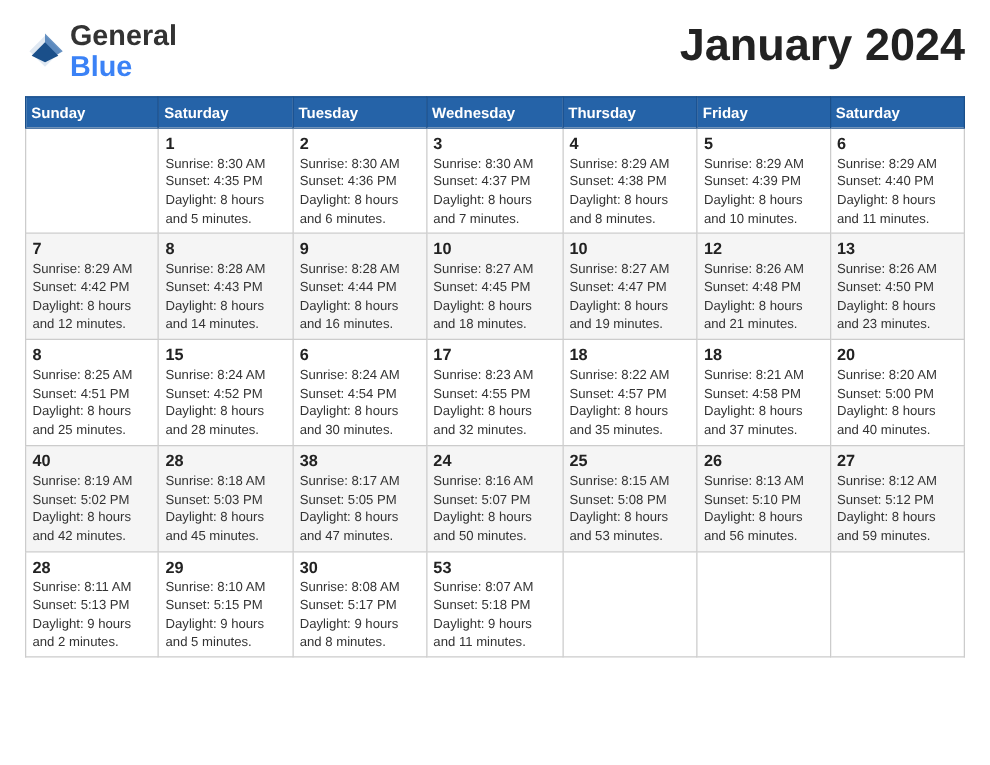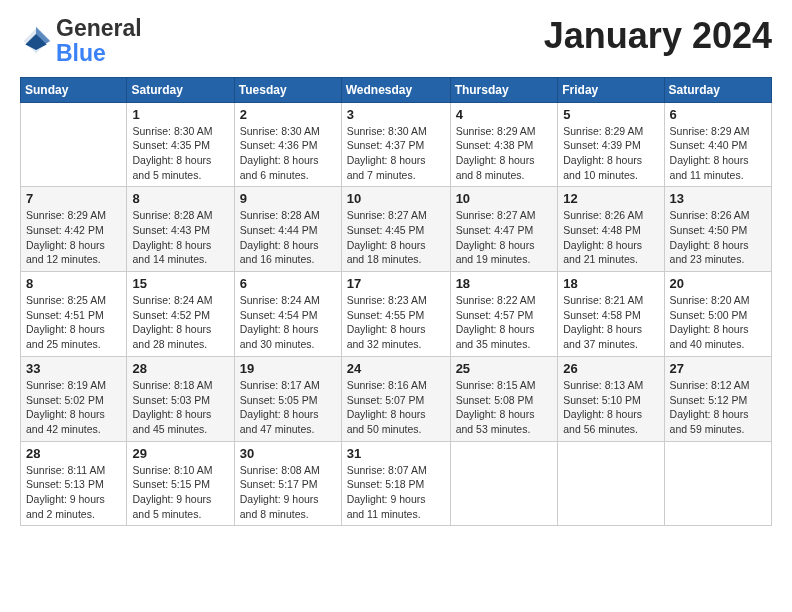--- a/index.html
+++ b/index.html
@@ -211,29 +211,29 @@
             <span class="day-num">18</span>
             <div class="day-info">Sunrise: 8:21 AM<br>Sunset: 4:58 PM<br>Daylight: 8 hours and 37 minutes.</div>
           </td>
           <td>
             <span class="day-num">20</span>
             <div class="day-info">Sunrise: 8:20 AM<br>Sunset: 5:00 PM<br>Daylight: 8 hours and 40 minutes.</div>
           </td>
         </tr>
         <tr class="row-even">
           <td>
-            <span class="day-num">33</span>
+            <span class="day-num">40</span>
             <div class="day-info">Sunrise: 8:19 AM<br>Sunset: 5:02 PM<br>Daylight: 8 hours and 42 minutes.</div>
           </td>
           <td>
             <span class="day-num">28</span>
             <div class="day-info">Sunrise: 8:18 AM<br>Sunset: 5:03 PM<br>Daylight: 8 hours and 45 minutes.</div>
           </td>
           <td>
-            <span class="day-num">19</span>
+            <span class="day-num">38</span>
             <div class="day-info">Sunrise: 8:17 AM<br>Sunset: 5:05 PM<br>Daylight: 8 hours and 47 minutes.</div>
           </td>
           <td>
             <span class="day-num">24</span>
             <div class="day-info">Sunrise: 8:16 AM<br>Sunset: 5:07 PM<br>Daylight: 8 hours and 50 minutes.</div>
           </td>
           <td>
             <span class="day-num">25</span>
             <div class="day-info">Sunrise: 8:15 AM<br>Sunset: 5:08 PM<br>Daylight: 8 hours and 53 minutes.</div>
           </td>
@@ -253,21 +253,21 @@
           </td>
           <td>
             <span class="day-num">29</span>
             <div class="day-info">Sunrise: 8:10 AM<br>Sunset: 5:15 PM<br>Daylight: 9 hours and 5 minutes.</div>
           </td>
           <td>
             <span class="day-num">30</span>
             <div class="day-info">Sunrise: 8:08 AM<br>Sunset: 5:17 PM<br>Daylight: 9 hours and 8 minutes.</div>
           </td>
           <td>
-            <span class="day-num">31</span>
+            <span class="day-num">53</span>
             <div class="day-info">Sunrise: 8:07 AM<br>Sunset: 5:18 PM<br>Daylight: 9 hours and 11 minutes.</div>
           </td>
           <td class="empty-cell"></td>
           <td class="empty-cell"></td>
           <td class="empty-cell"></td>
         </tr>
       </tbody>
   </table>
 </div>
 

